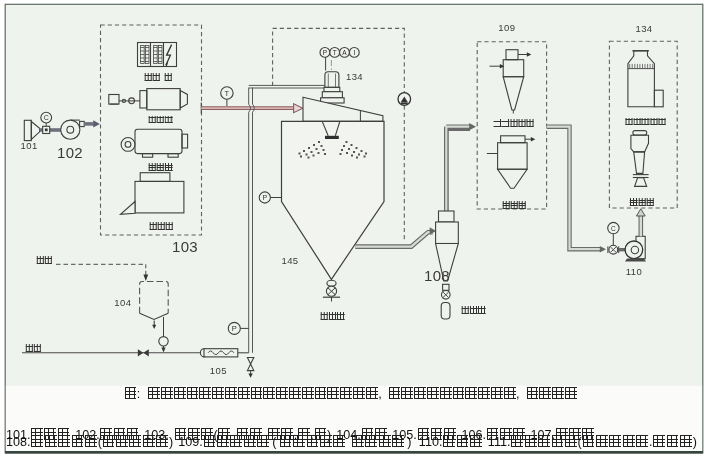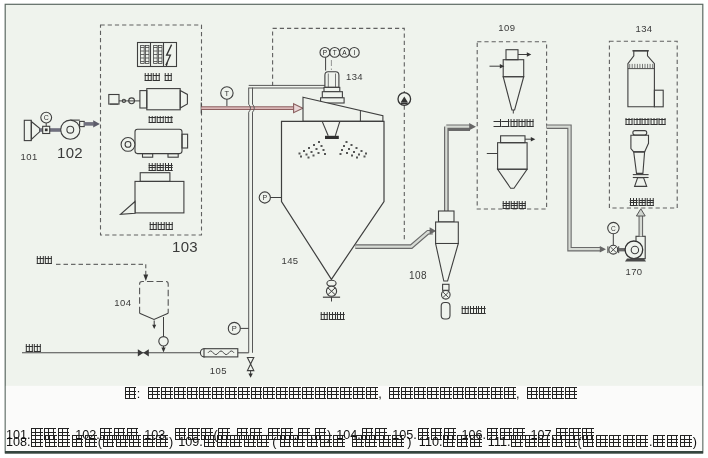--- a/index.html
+++ b/index.html
@@ -244,30 +244,30 @@
 <line x1="650.1" y1="63.9" x2="650.1" y2="68.4" stroke="#444" stroke-width="0.7"></line>
 <line x1="652.7" y1="63.9" x2="652.7" y2="68.4" stroke="#444" stroke-width="0.7"></line>
 <rect x="654.4" y="90.2" width="8.8" height="16.6" stroke="#3f3f3f" fill="none" stroke-width="1.1"></rect>
 <rect x="632.9" y="130.6" width="13.8" height="4.4" rx="2" stroke="#3f3f3f" fill="none" stroke-width="1.1"></rect>
 <path d="M630.9 135.2 H648.5 V143.3 L644.6 151.9 H633.7 L630.9 148.6 Z" stroke="#3f3f3f" fill="none" stroke-width="1.1"></path>
 <polygon points="633.7,151.9 644.6,151.9 642.9,173.4 636.5,173.4" stroke="#3f3f3f" fill="none" stroke-width="1.1"></polygon>
 <line x1="632.8" y1="174.6" x2="648.6" y2="174.6" stroke="#3f3f3f" stroke-width="1.1"></line>
 <line x1="632.8" y1="177.5" x2="648.6" y2="177.5" stroke="#3f3f3f" stroke-width="1.1"></line>
 <polygon points="637.6,177.8 643.6,177.8 646.7,186.4 634.6,186.4" stroke="#3f3f3f" fill="none" stroke-width="1.1"></polygon>
 </svg>
-<div class="lbl num" style="left:29.1px;top:156px;font-size:9.5px;transform:translate(-50%,-50%)">101</div>
+<div class="lbl num" style="left:29.1px;top:145px;font-size:9.5px;transform:translate(-50%,-50%)">101</div>
     <div class="lbl num" style="left:70.0px;top:151.7px;font-size:15px;transform:translate(-50%,-50%)">102</div>
     <div class="lbl num" style="left:185.0px;top:246.0px;font-size:15px;transform:translate(-50%,-50%)">103</div>
     <div class="lbl num" style="left:122.8px;top:301.5px;font-size:9.5px;transform:translate(-50%,-50%)">104</div>
     <div class="lbl num" style="left:218.4px;top:370.0px;font-size:9.5px;transform:translate(-50%,-50%)">105</div>
     <div class="lbl num" style="left:354.5px;top:76.0px;font-size:9.5px;transform:translate(-50%,-50%)">134</div>
     <div class="lbl num" style="left:290.0px;top:260.0px;font-size:9.5px;transform:translate(-50%,-50%)">145</div>
-    <div class="lbl num" style="left:418px;top:274.5px;font-size:10px;transform:translate(-50%,-50%)">108</div>
+    <div class="lbl num" style="left:437px;top:274.5px;font-size:15px;transform:translate(-50%,-50%)">108</div>
     <div class="lbl num" style="left:506.9px;top:27.0px;font-size:9.5px;transform:translate(-50%,-50%)">109</div>
-    <div class="lbl num" style="left:634.0px;top:271.0px;font-size:9.5px;transform:translate(-50%,-50%)">170</div>
+    <div class="lbl num" style="left:634.0px;top:271.0px;font-size:9.5px;transform:translate(-50%,-50%)">110</div>
     <div class="lbl num" style="left:644.0px;top:27.5px;font-size:9.5px;transform:translate(-50%,-50%)">134</div>
     <div class="lbl" style="left:158.2px;top:75.4px;transform:translate(-50%,-50%)"><i class="hz8"></i><i class="hz8"></i><span style="display:inline-block;width:4px"></span><i class="hz8"></i></div>
     <div class="lbl" style="left:160.4px;top:117.6px;transform:translate(-50%,-50%)"><i class="hz8"></i><i class="hz8"></i><i class="hz8"></i></div>
     <div class="lbl" style="left:160.3px;top:164.8px;transform:translate(-50%,-50%)"><i class="hz8"></i><i class="hz8"></i><i class="hz8"></i></div>
     <div class="lbl" style="left:161.2px;top:224.3px;transform:translate(-50%,-50%)"><i class="hz8"></i><i class="hz8"></i><i class="hz8"></i></div>
     <div class="lbl" style="left:44.2px;top:257.7px;transform:translate(-50%,-50%)"><i class="hz8"></i><i class="hz8"></i></div>
     <div class="lbl" style="left:33.4px;top:346.3px;transform:translate(-50%,-50%)"><i class="hz8"></i><i class="hz8"></i></div>
     <div class="lbl" style="left:332.6px;top:314.2px;transform:translate(-50%,-50%)"><i class="hz8"></i><i class="hz8"></i><i class="hz8"></i></div>
     <div class="lbl" style="left:473.5px;top:308.0px;transform:translate(-50%,-50%)"><i class="hz8"></i><i class="hz8"></i><i class="hz8"></i></div>
     <div class="lbl" style="left:513.9px;top:121.4px;transform:translate(-50%,-50%)"><i class="hz8"></i><i class="hz8"></i><i class="hz8"></i><i class="hz8"></i><i class="hz8"></i></div>

